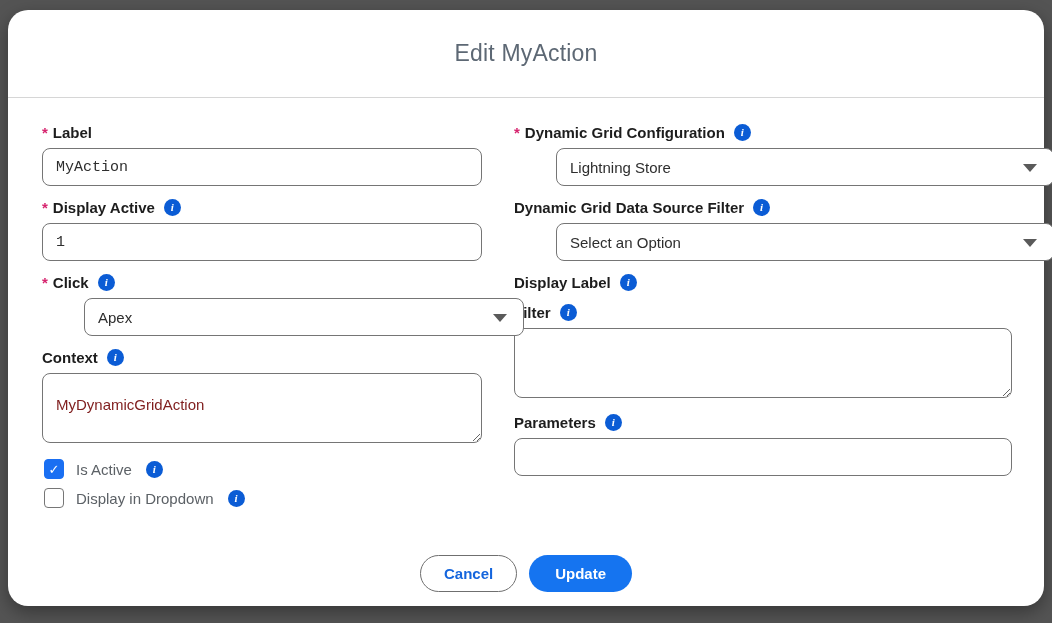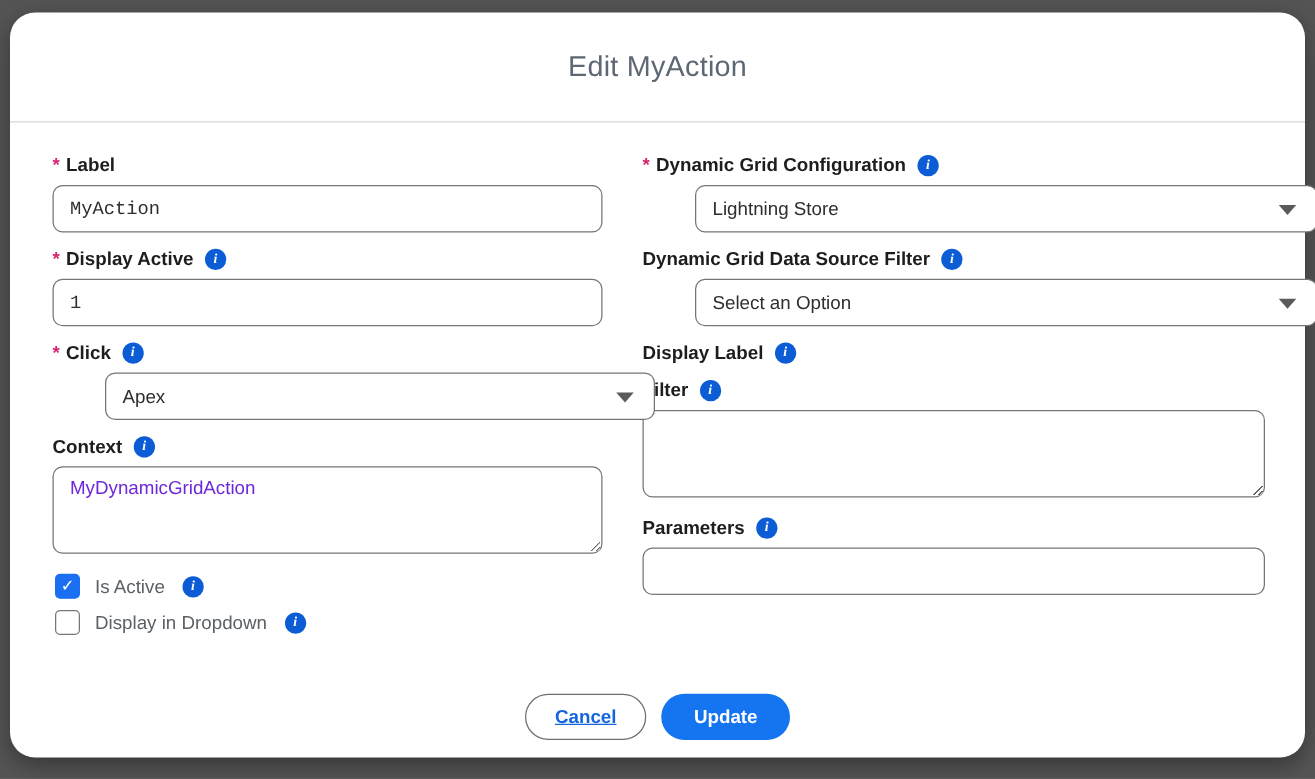--- a/index.html
+++ b/index.html
@@ -55,21 +55,21 @@
   }
   .select-arrow {
     position: absolute; right: 16px; top: 50%; margin-top: -3px;
     width: 0; height: 0;
     border-left: 7px solid transparent; border-right: 7px solid transparent;
     border-top: 8px solid #5a5a5a;
   }
   .textarea-input {
     width: 100%; height: 70px;
     border: 1px solid #757575; border-radius: 8px;
-    padding: 8px 13px; font-size: 15px; color: #6d28d9;
+    padding: 22px 13px; font-size: 15px; color: #7f1d1d;
     font-family: "Liberation Sans", sans-serif;
     resize: vertical; outline: none; display: block;
   }
   .field-textarea { margin-bottom: 16px; }
   .checkbox-row {
     display: flex; align-items: center; gap: 12px;
     margin: 0 0 9px 2px; font-size: 15px; color: #5c6166;
     cursor: pointer;
   }
   .checkbox {
@@ -88,21 +88,20 @@
     position: absolute; left: 0; bottom: 14px; width: 100%;
     display: flex; align-items: center; justify-content: center; gap: 12px;
   }
   .btn {
     height: 37px; border-radius: 19px; font-size: 15px; font-weight: bold;
     font-family: "Liberation Sans", sans-serif; cursor: pointer;
   }
   .btn-cancel {
     padding: 0 23px; background: #fff; color: #1465dd;
     border: 1px solid #6f6f6f;
-    text-decoration: underline;
   }
   .btn-update {
     padding: 0 26px; background: var(--button-blue, #1574f0); color: #fff;
     border: none;
   }
 </style>
 </head>
 <body>
 
 <div class="modal">

